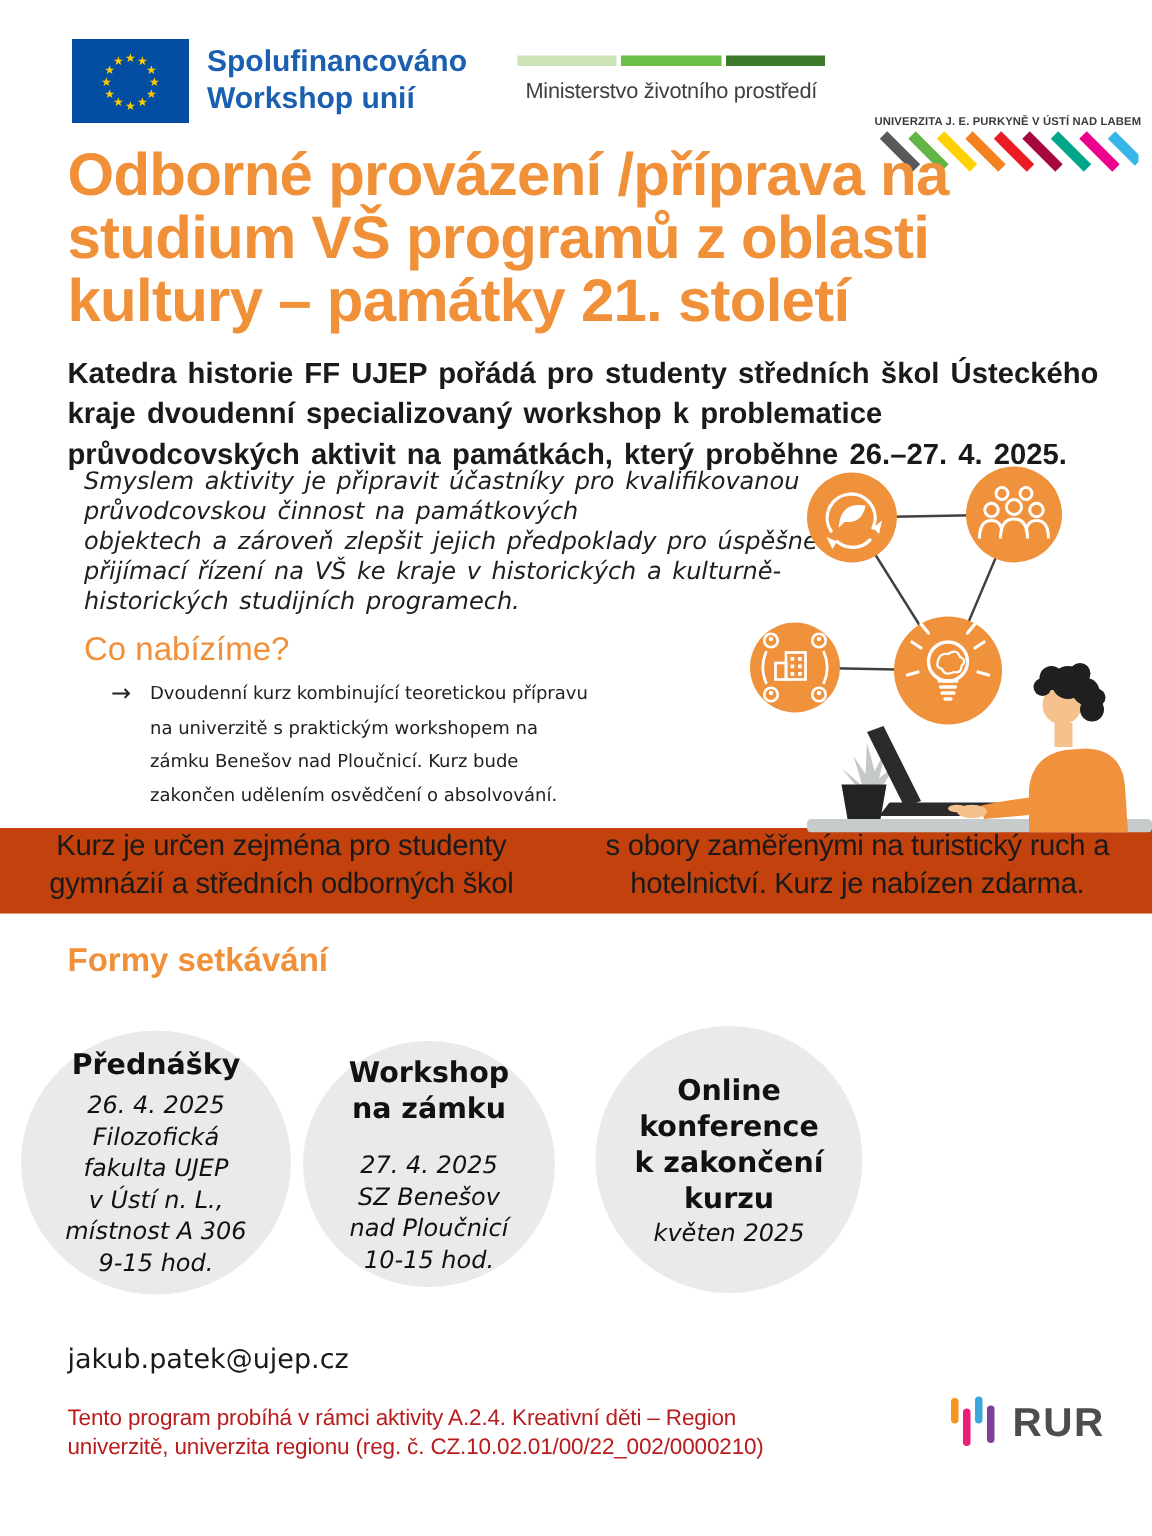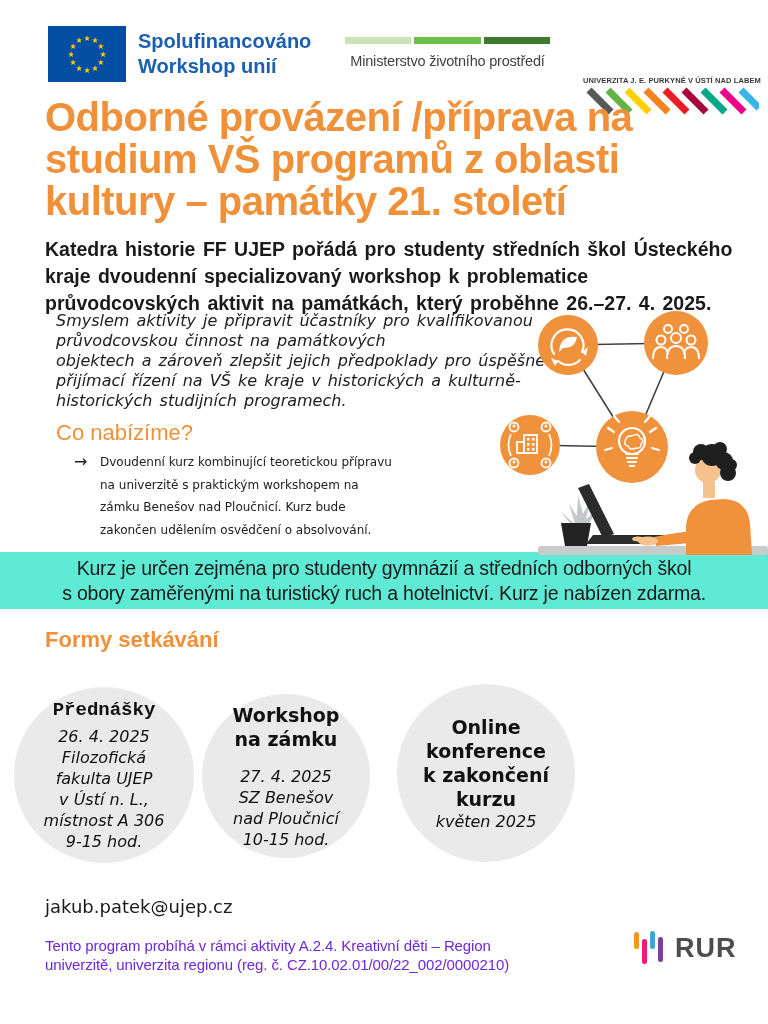--- a/index.html
+++ b/index.html
@@ -23,39 +23,39 @@
   .intro-italic{position:absolute;left:56px;top:311px;width:500px;color:#202020;
               font-family:"DejaVu Sans",sans-serif;font-style:italic;font-size:16px;line-height:20px;word-spacing:2px;}
   .offer-heading{position:absolute;left:56px;top:420px;color:#F0913A;font-weight:400;font-size:22px;}
   .bullet-arrow{position:absolute;left:74px;top:452px;font-family:"DejaVu Sans",sans-serif;
               font-size:16px;color:#202020;}
   .bullet-text{position:absolute;left:100px;top:451px;width:430px;color:#202020;
               font-family:"DejaVu Sans",sans-serif;font-size:12px;line-height:22.5px;}
   
   .illus{position:absolute;left:498px;top:292px;z-index:3;}
   
-  .audience-banner{position:absolute;left:0;top:552px;width:768px;height:57px;background:#5eead4;
-              z-index:1;display:flex;flex-direction:column;justify-content:center;text-align:center;
+  .audience-banner{position:absolute;left:0;top:552px;width:768px;height:57px;background:#c2410c;
+              z-index:1;display:flex;justify-content:center;text-align:center;
               font-size:19.5px;line-height:25px;color:#1A1A1A;letter-spacing:-0.2px;}
   
   .forms-heading{position:absolute;left:45px;top:627px;color:#F0913A;font-weight:700;font-size:22px;}
   .form-circle{position:absolute;background:#EAEAEA;border-radius:50%;display:flex;flex-direction:column;
               justify-content:center;align-items:center;text-align:center;color:#111;}
   .fc1{left:14px;top:687px;width:180px;height:176px;}
   .fc2{left:202px;top:694px;width:168px;height:164px;}
   .fc3{left:397px;top:684px;width:178px;height:178px;}
   .circle-title{font-family:"DejaVu Sans",sans-serif;font-weight:700;font-size:19px;line-height:24px;}
   .circle-detail{font-family:"DejaVu Sans",sans-serif;font-style:italic;font-size:16px;line-height:21px;}
-  .fc1 .circle-title{margin-bottom:4px;font-family:Liberation Mono, monospace;}
+  .fc1 .circle-title{margin-bottom:4px;}
   .fc2 .circle-title{margin-bottom:15px;}
   
   .contact-heading{position:absolute;left:45px;top:860px;color:#F0913A;font-weight:700;font-size:23px;}
   .contact-email{position:absolute;left:45px;top:896px;color:#1A1A1A;
               font-family:"DejaVu Sans",sans-serif;font-size:18px;}
-  .footer-note{position:absolute;left:45px;top:936px;width:540px;color:#6d28d9;
+  .footer-note{position:absolute;left:45px;top:936px;width:540px;color:#b91c1c;
               font-size:15px;line-height:19px;letter-spacing:-0.1px;}
   .rur-logo{position:absolute;left:633px;top:928px;display:flex;align-items:center;gap:8px;}
   .rur-label{font-size:27px;font-weight:700;color:#4D4D4F;letter-spacing:1px;}
 </style>
 </head>
 <body>
 
 <div class="poster">
 
   <div class="eu-logo">

